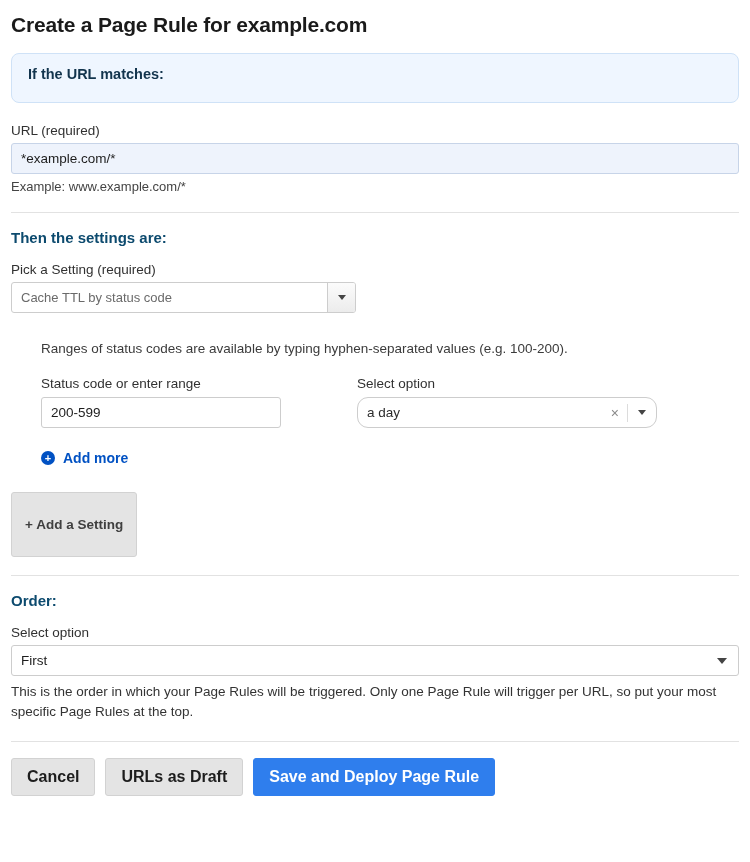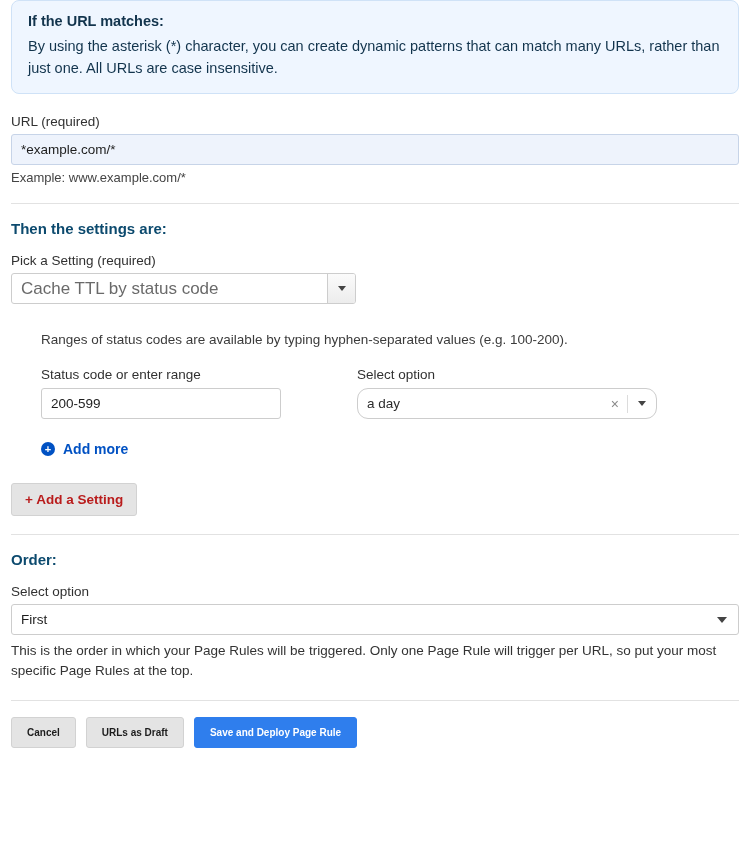--- a/index.html
+++ b/index.html
@@ -88,21 +88,21 @@
   .select-wrap {
     position: relative;
     display: inline-block;
   }
   .setting-select {
     width: 345px;
     height: 31px;
     border: 1px solid #cdcdcd;
     border-radius: 3px;
     background: #fff;
-    font-size: 17px;
+    font-size: 13px;
     color: #6a6a6a;
     padding: 0 34px 0 9px;
     font-family: "Liberation Sans", sans-serif;
     appearance: none;
     outline: none;
   }
   .select-btn {
     position: absolute;
     top: 1px;
     right: 1px;
@@ -204,22 +204,22 @@
     text-align: center;
     font-weight: bold;
   }
   .add-setting-btn {
     margin-top: 26px;
     background: #e4e4e4;
     border: 1px solid #d2d2d2;
     border-radius: 3px;
     font-size: 13.5px;
     font-weight: bold;
-    color: #b91c1c;
-    padding: 8px 13px;
+    color: #404040;
+    padding: 24px 13px;
     font-family: "Liberation Sans", sans-serif;
     cursor: pointer;
   }
   .order-select {
     width: 100%;
     height: 31px;
     border: 1px solid #cdcdcd;
     border-radius: 3px;
     background: #fff;
     font-size: 13.5px;
@@ -246,21 +246,21 @@
     line-height: 1.5;
   }
   .footer {
     display: flex;
     gap: 10px;
     align-items: center;
     margin-top: 16px;
   }
   .btn {
     font-family: "Liberation Sans", sans-serif;
-    font-size: 10px;
+    font-size: 16px;
     font-weight: bold;
     border-radius: 3px;
     padding: 9px 15px;
     cursor: pointer;
   }
   .btn-cancel {
     background: #e4e4e4;
     border: 1px solid #d2d2d2;
     color: #1d1d1d;
   }
@@ -273,24 +273,24 @@
     background: #2f7eed;
     border: 1px solid #2f7eed;
     color: #ffffff;
   }
 </style>
 </head>
 <body>
 
 <div class="page">
 
+  <div class="page-title">Create a Page Rule for example.com</div>
 
   <div class="callout">
     <div class="callout-title">If the URL matches:</div>
-    <div class="callout-text">By using the asterisk (*) character, you can create dynamic patterns that can match many URLs, rather than just one. All URLs are case insensitive.</div>
   </div>
 
   <div class="field-label">URL (required)</div>
   <input class="url-input" type="text" value="*example.com/*" style="">
   <div class="help-text">Example: www.example.com/*</div>
 
   <hr class="sep">
 
   <div class="section-heading">Then the settings are:</div>
 

